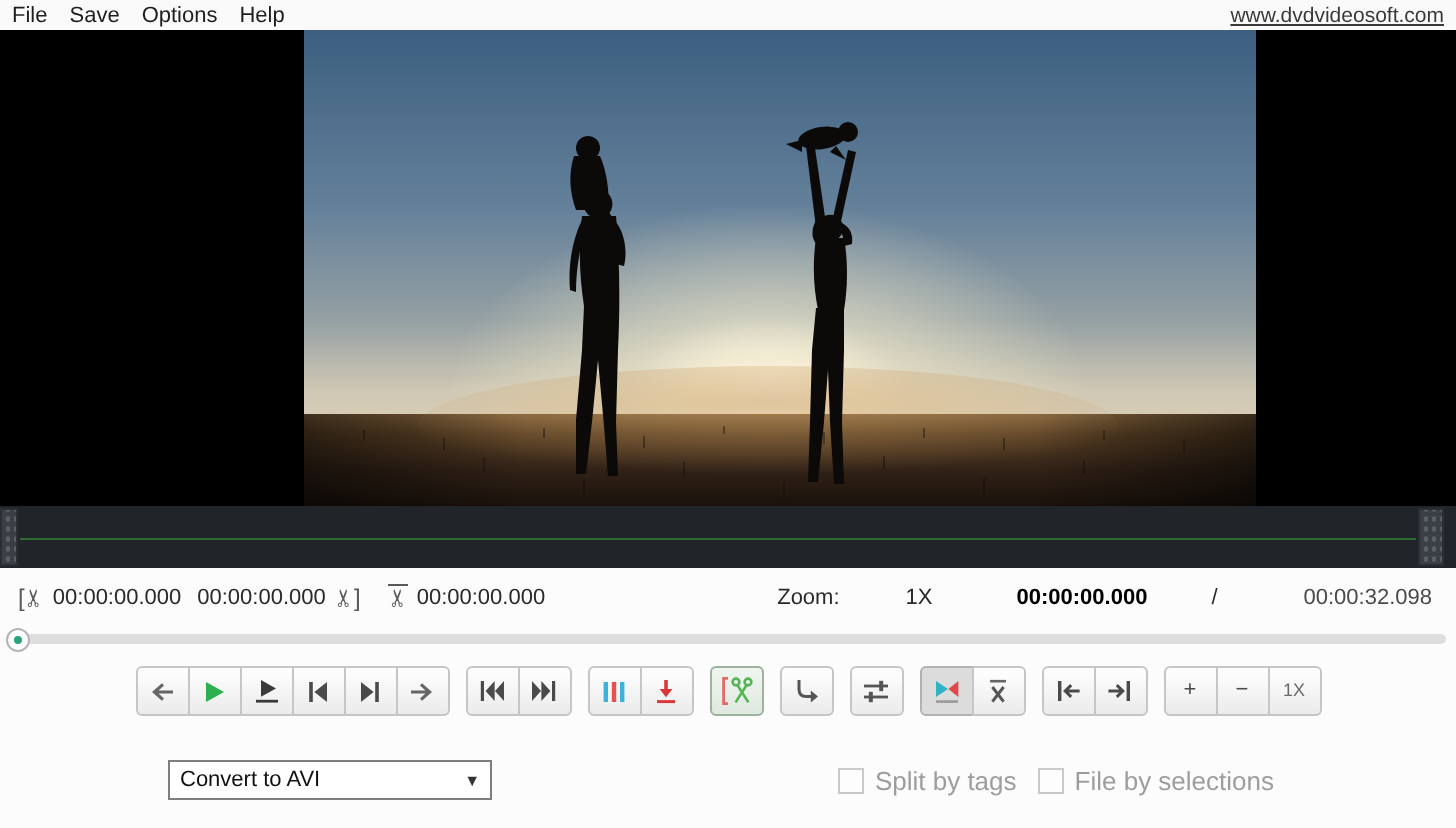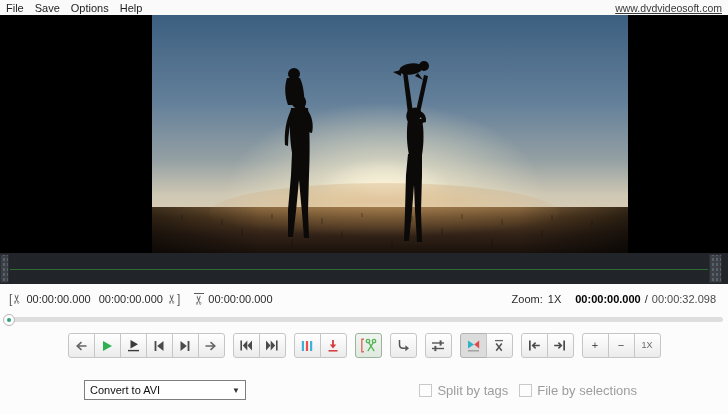--- a/index.html
+++ b/index.html
@@ -23,23 +23,23 @@
   .tl-handle.right{right:6px;width:13px;}
   
   .panel{position:absolute;top:284px;left:0;width:728px;height:130px;background:#fcfcfc;}
   .timerow{position:absolute;top:8px;left:9px;right:12px;height:14px;display:flex;align-items:center;
            font-size:11px;color:#2a2a2a;}
   .scis{display:inline-block;transform:rotate(-90deg);color:#5a5a5a;font-size:12px;line-height:1;}
   .brk{color:#5a5a5a;font-size:12px;}
   .scis-over{display:inline-block;border-top:1px solid #5a5a5a;padding-top:0;line-height:1;}
   .tc{margin:0 4px;}
   .timerow .gap{width:14px;}
-  .timerow .rhs{margin-left:auto;display:flex;}
+  .timerow .rhs{margin-left:auto;display:flex;gap:28px;}
   .tc-bold{font-weight:bold;color:#000;margin:0 4px 0 14px;}
-  .tc-dim{color:#4a4a4a;margin-left:4px;}
+  .tc-dim{color:#4a4a4a;margin-left:15px;}
   
   .slider-track{position:absolute;top:33px;left:5px;right:5px;height:5px;background:#dedede;border-radius:3px;}
   .slider-thumb{position:absolute;top:29.5px;left:3px;width:12px;height:12px;border-radius:50%;
                 background:#fff;border:1px solid #b5b5b5;box-sizing:border-box;}
   .slider-thumb::after{content:"";position:absolute;left:3px;top:3px;width:4px;height:4px;border-radius:50%;background:#2aa37c;}
   
   .toolbar{position:absolute;top:49px;left:0;right:0;display:flex;justify-content:center;gap:8px;}
   .bgroup{display:flex;}
   .btn{width:27px;height:25px;border:1px solid #c6c6c6;background:linear-gradient(#ffffff,#ebebeb);
        display:flex;align-items:center;justify-content:center;margin-left:-1px;padding:0;box-sizing:border-box;cursor:default;}

